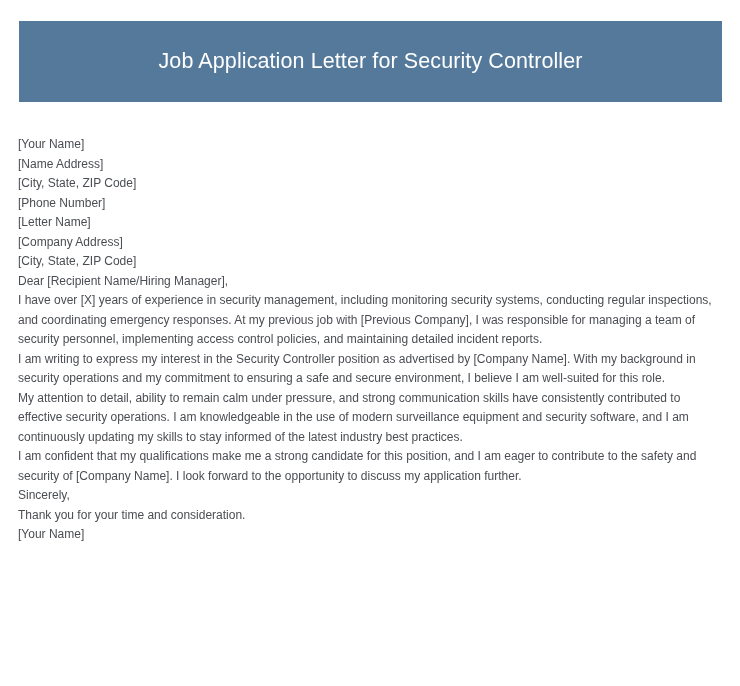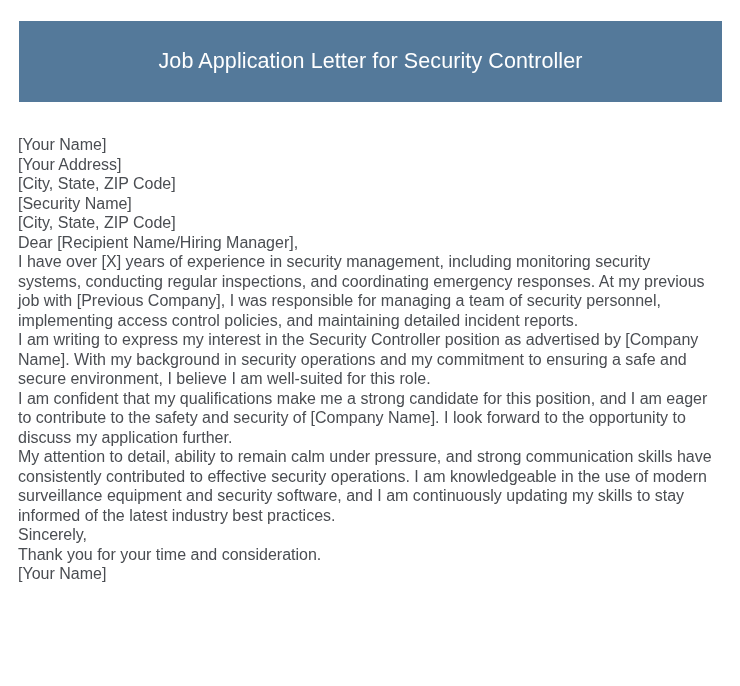--- a/index.html
+++ b/index.html
@@ -48,21 +48,21 @@
   }
 
   
   .letter-body {
     position: absolute;
     left: 18px;
     top: 135px;
     width: 699px;
     color: #4a4d52;
     font-family: "Liberation Sans", sans-serif;
-    font-size: 16px;
+    font-size: 12px;
     line-height: 19.5px;
     text-align: left;
   }
 
   .letter-line {
     display: block;
     white-space: pre-wrap;
     word-wrap: break-word;
   }
 </style>
@@ -71,33 +71,35 @@
 
 <div class="page">
 
   <div class="letter-header">
     <div class="letter-header-title">Job Application Letter for Security Controller</div>
   </div>
 
   <div class="letter-body">
 
     <span class="letter-line">[Your Name]</span>
-    <span class="letter-line">[Your Address]</span>
+    <span class="letter-line">[Name Address]</span>
     <span class="letter-line">[City, State, ZIP Code]</span>
+    <span class="letter-line">[Phone Number]</span>
 
 
-    <span class="letter-line">[Security Name]</span>
+    <span class="letter-line">[Letter Name]</span>
+    <span class="letter-line">[Company Address]</span>
     <span class="letter-line">[City, State, ZIP Code]</span>
 
     <span class="letter-line">Dear [Recipient Name/Hiring Manager],</span>
 
     <span class="letter-line">I have over [X] years of experience in security management, including monitoring security systems, conducting regular inspections, and coordinating emergency responses. At my previous job with [Previous Company], I was responsible for managing a team of security personnel, implementing access control policies, and maintaining detailed incident reports.</span>
     <span class="letter-line">I am writing to express my interest in the Security Controller position as advertised by [Company Name]. With my background in security operations and my commitment to ensuring a safe and secure environment, I believe I am well-suited for this role.</span>
+    <span class="letter-line">My attention to detail, ability to remain calm under pressure, and strong communication skills have consistently contributed to effective security operations. I am knowledgeable in the use of modern surveillance equipment and security software, and I am continuously updating my skills to stay informed of the latest industry best practices.</span>
     <span class="letter-line">I am confident that my qualifications make me a strong candidate for this position, and I am eager to contribute to the safety and security of [Company Name]. I look forward to the opportunity to discuss my application further.</span>
-    <span class="letter-line">My attention to detail, ability to remain calm under pressure, and strong communication skills have consistently contributed to effective security operations. I am knowledgeable in the use of modern surveillance equipment and security software, and I am continuously updating my skills to stay informed of the latest industry best practices.</span>
 
     <span class="letter-line">Sincerely,</span>
     <span class="letter-line">Thank you for your time and consideration.</span>
     <span class="letter-line">[Your Name]</span>
 
   </div>
 
 </div>
 
 </body></html>

